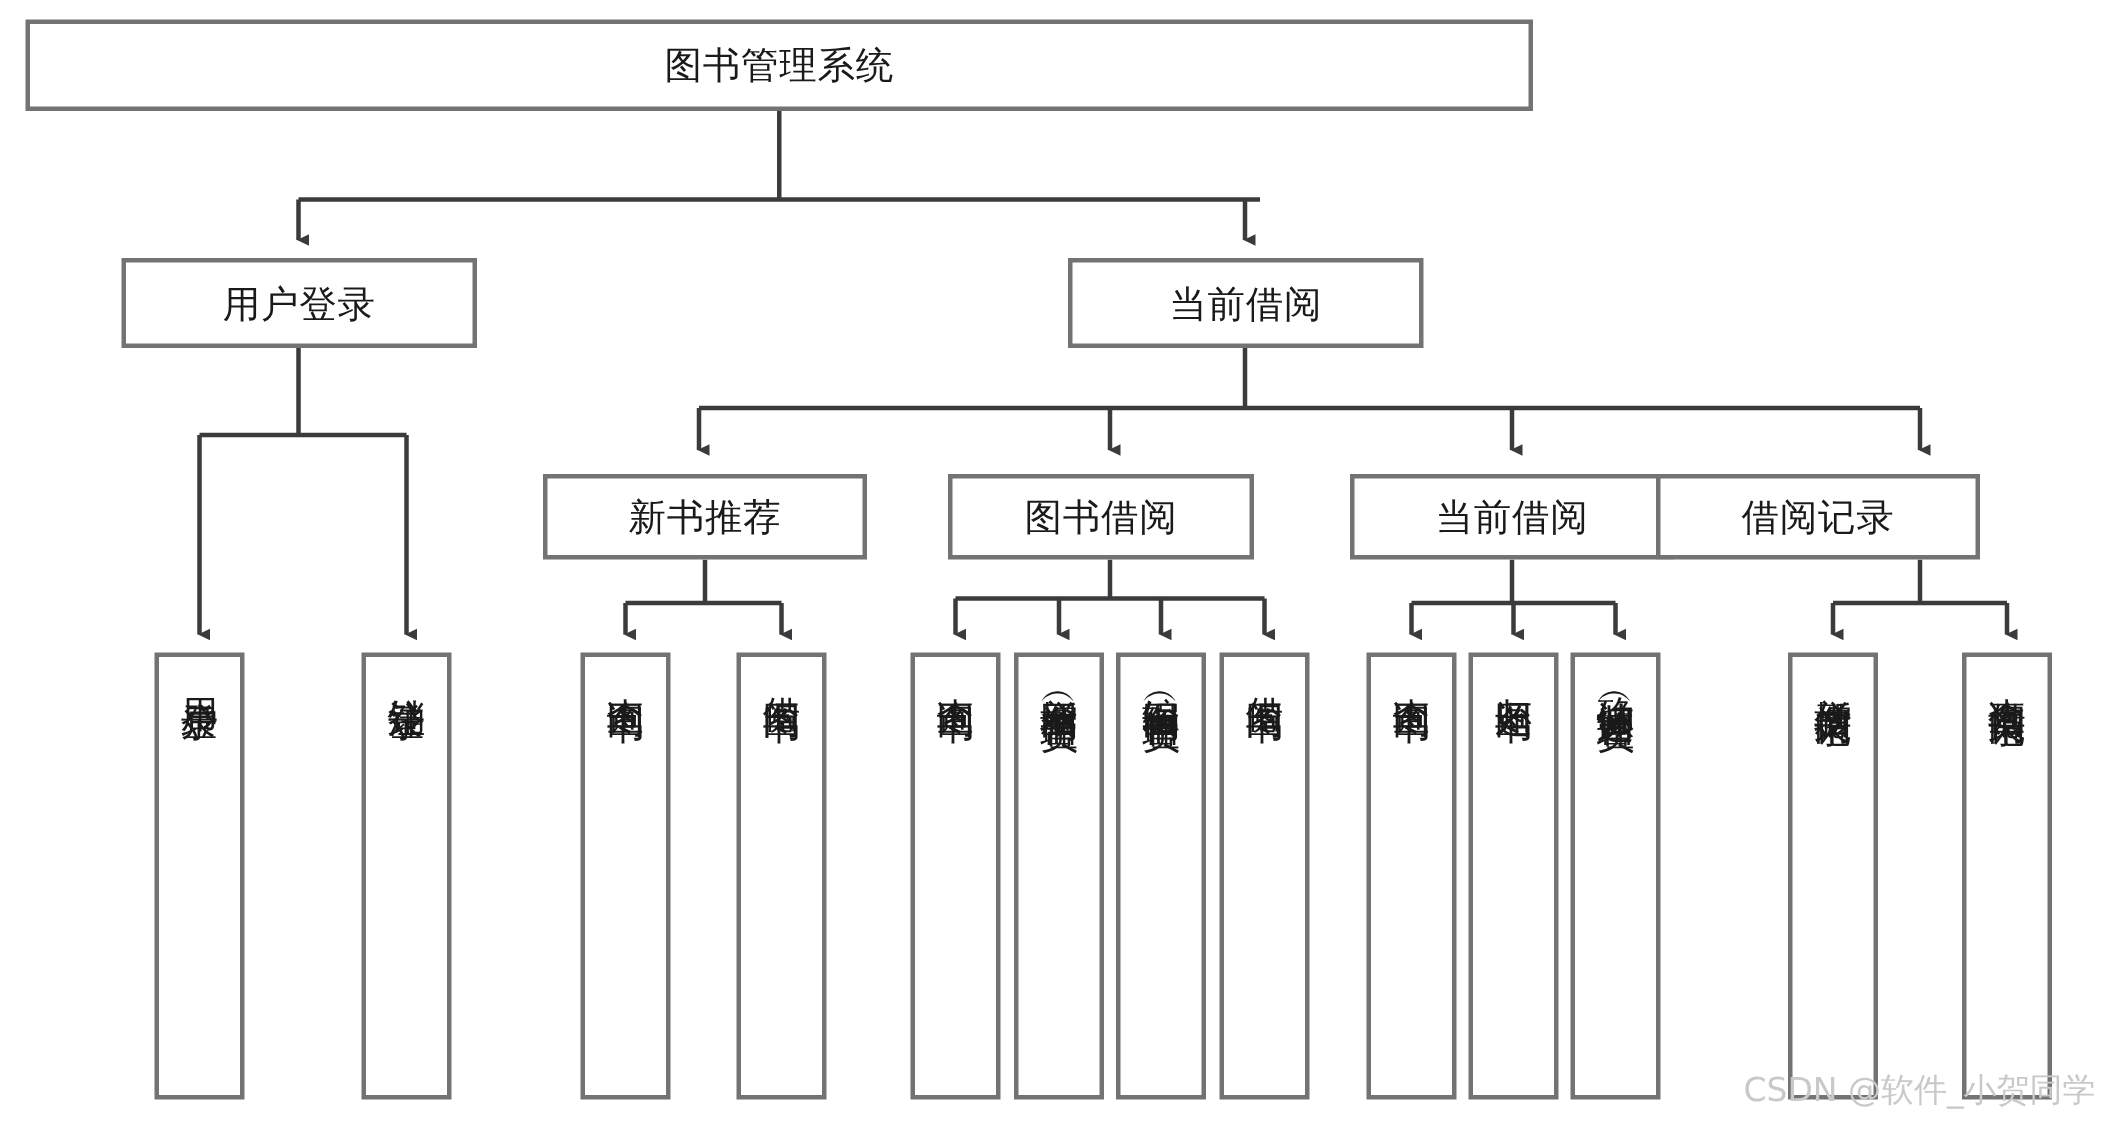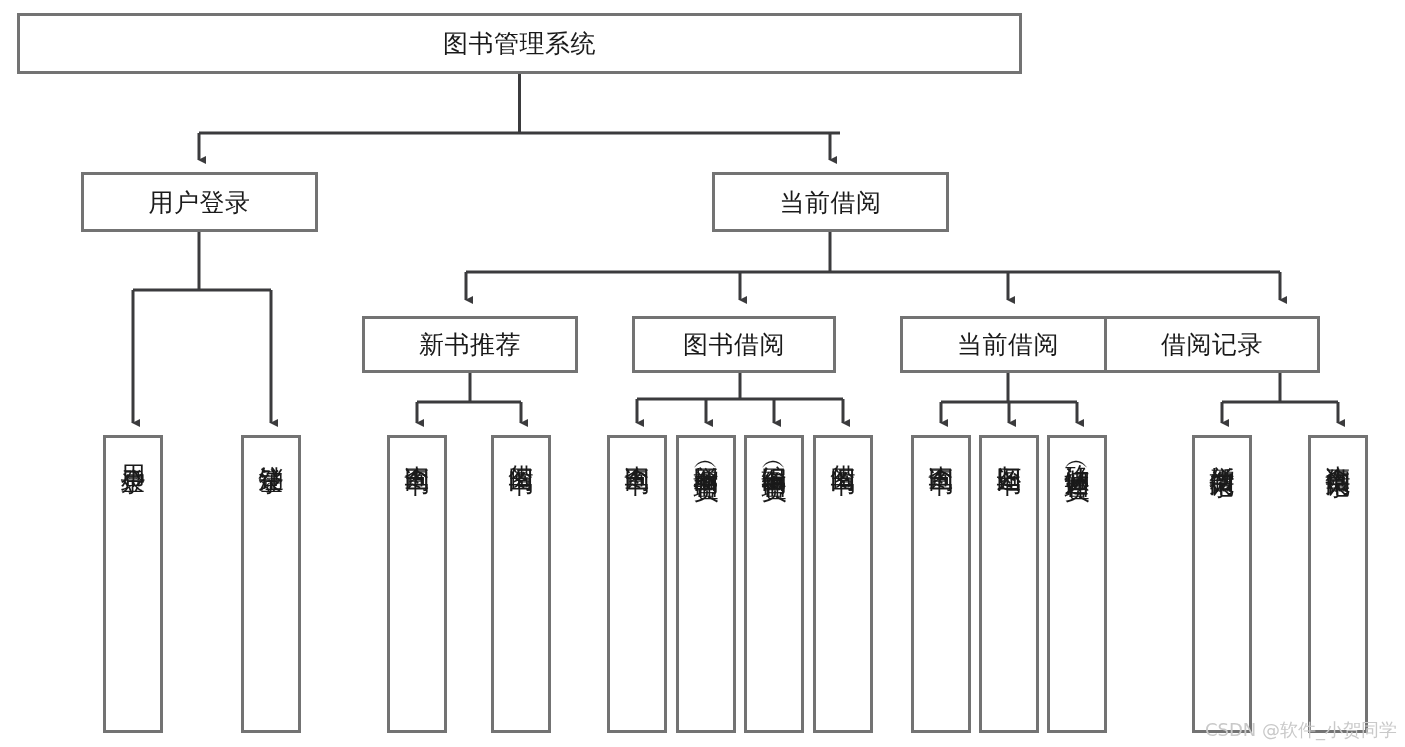--- a/index.html
+++ b/index.html
@@ -52,21 +52,21 @@
     writing-mode: vertical-rl;
     text-orientation: upright;
     font-size: 25px;
     letter-spacing: 2px;
     line-height: 1;
   }
   #watermark {
     position: absolute;
     right: 8px;
     bottom: 5px;
-    font-size: 18px;
+    font-size: 22px;
     color: #c9c9c9;
     z-index: 9;
     white-space: nowrap;
     font-family: "DejaVu Sans", "Liberation Sans", sans-serif;
   }
 </style>
 </head>
 <body>
 
 <div id="canvas">

